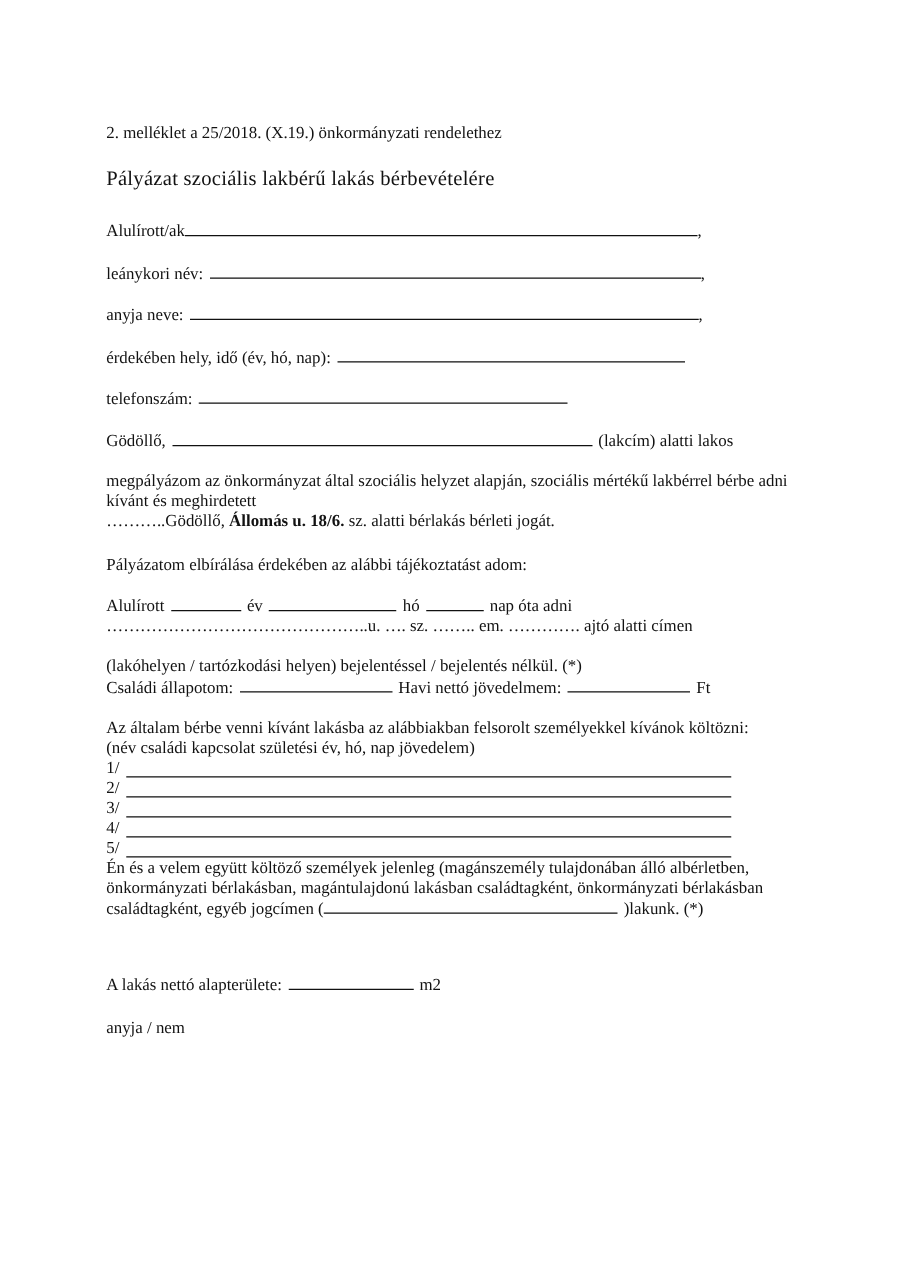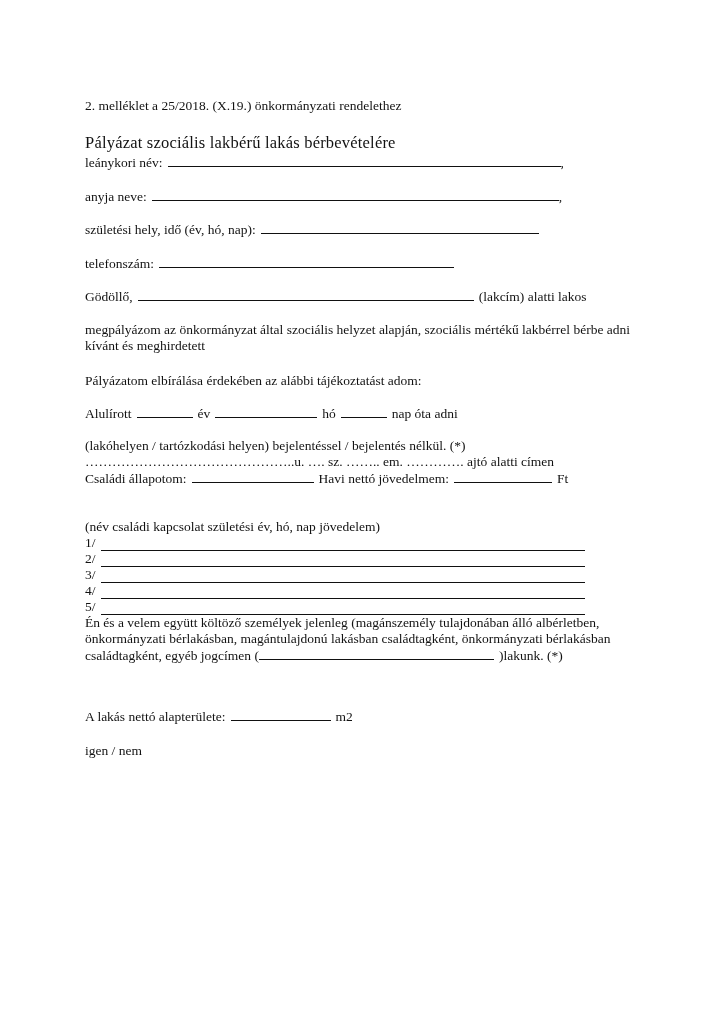--- a/index.html
+++ b/index.html
@@ -57,60 +57,64 @@
 </style>
 </head>
 <body>
 
 <div class="page">
 
   <p class="attachment">2. melléklet a 25/2018. (X.19.) önkormányzati rendelethez</p>
 
   <h1 class="doc-title">Pályázat szociális lakbérű lakás bérbevételére</h1>
 
+  <div class="row rows-start">
+    <span>Alulírott/ak</span><span class="blank b-applicant"></span><span>,</span>
+  </div>
 
   <div class="row">
     <span>leánykori név:</span><span class="sp"></span><span class="blank b-maiden"></span><span>,</span>
   </div>
 
   <div class="row">
     <span>anyja neve:</span><span class="sp"></span><span class="blank b-mother"></span><span>,</span>
   </div>
 
   <div class="row">
-    <span>születési hely, idő (év, hó, nap):</span><span class="sp"></span><span class="blank b-birth"></span>
+    <span>érdekében hely, idő (év, hó, nap):</span><span class="sp"></span><span class="blank b-birth"></span>
   </div>
 
   <div class="row">
     <span>telefonszám:</span><span class="sp"></span><span class="blank b-phone"></span>
   </div>
 
   <div class="row">
     <span>Gödöllő,</span><span class="sp"></span><span class="blank b-city"></span><span class="sp"></span><span>(lakcím) alatti lakos</span>
   </div>
 
   <p class="para"><span>megpályázom az önkormányzat által szociális helyzet alapján, szociális mértékű lakbérrel bérbe adni kívánt és meghirdetett</span><br>
+    <span><span>………..Gödöllő, </span><span class="bold">Állomás u. 18/6.</span><span> sz. alatti bérlakás bérleti jogát.</span></span>
   </p>
 
 
   <p class="para mt19">Pályázatom elbírálása érdekében az alábbi tájékoztatást adom:</p>
 
   <div class="row mt16" style="margin-bottom:0;">
     <span>Alulírott</span><span class="sp"></span><span class="blank b-yr"></span><span class="sp"></span><span>év</span><span class="sp"></span><span class="blank b-mo"></span><span class="sp"></span><span>hó</span><span class="sp"></span><span class="blank b-day"></span><span class="sp"></span><span>nap óta adni</span>
   </div>
 
+  <p class="para">………………………………………..u. …. sz. …….. em. …………. ajtó alatti címen</p>
+
   <p class="para mt16">(lakóhelyen / tartózkodási helyen) bejelentéssel / bejelentés nélkül. (*)</p>
-
-  <p class="para">………………………………………..u. …. sz. …….. em. …………. ajtó alatti címen</p>
 
   <div class="row mt17" style="margin-bottom:0;">
     <span>Családi állapotom:</span><span class="sp"></span><span class="blank b-marital"></span><span class="sp"></span><span>Havi nettó jövedelmem:</span><span class="sp"></span><span class="blank b-income"></span><span class="sp"></span><span>Ft</span>
   </div>
 
-  <p class="para mt16"><br>
+  <p class="para mt16"><span>Az általam bérbe venni kívánt lakásba az alábbiakban felsorolt személyekkel kívánok költözni:</span><br>
     <span>(név családi kapcsolat születési év, hó, nap jövedelem)</span>
   </p>
 
   <div class="coh-list">
     <div class="coh-row">
         <span class="coh-num">1/</span>
         <span class="coh-fill"></span>
       </div>
     <div class="coh-row">
         <span class="coh-num">2/</span>
@@ -130,15 +134,15 @@
       </div>
   </div>
 
   <p class="para"><span>Én és a velem együtt költöző személyek jelenleg (magánszemély tulajdonában álló albérletben, önkormányzati bérlakásban, magántulajdonú lakásban családtagként, önkormányzati bérlakásban családtagként, egyéb jogcímen (</span><span class="blank b-jogcim"></span><span class="sp"></span><span>)lakunk. (*)</span></p>
 
   <div class="row mt16" style="margin-bottom:0;margin-top:44px;">
     <span>A lakás nettó alapterülete:</span><span class="sp"></span><span class="blank b-area"></span><span class="sp"></span><span>m2</span>
   </div>
 
 
-  <p class="para" style="margin-top:18px;">igen / nem</p>
+  <p class="para" style="margin-top:18px;">anyja / nem</p>
 
 </div>
 
 </body></html>

